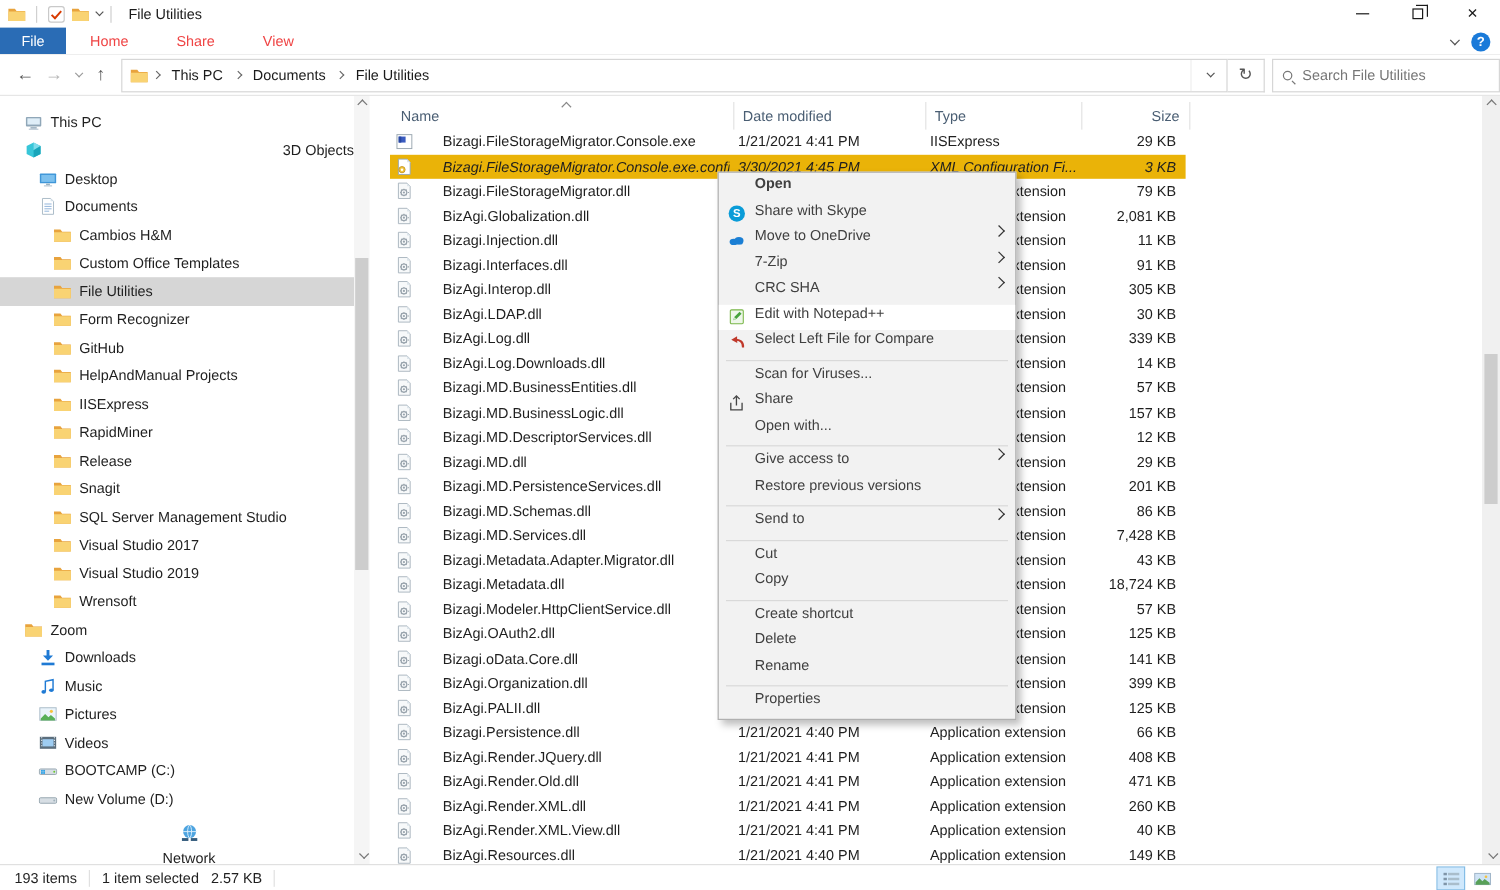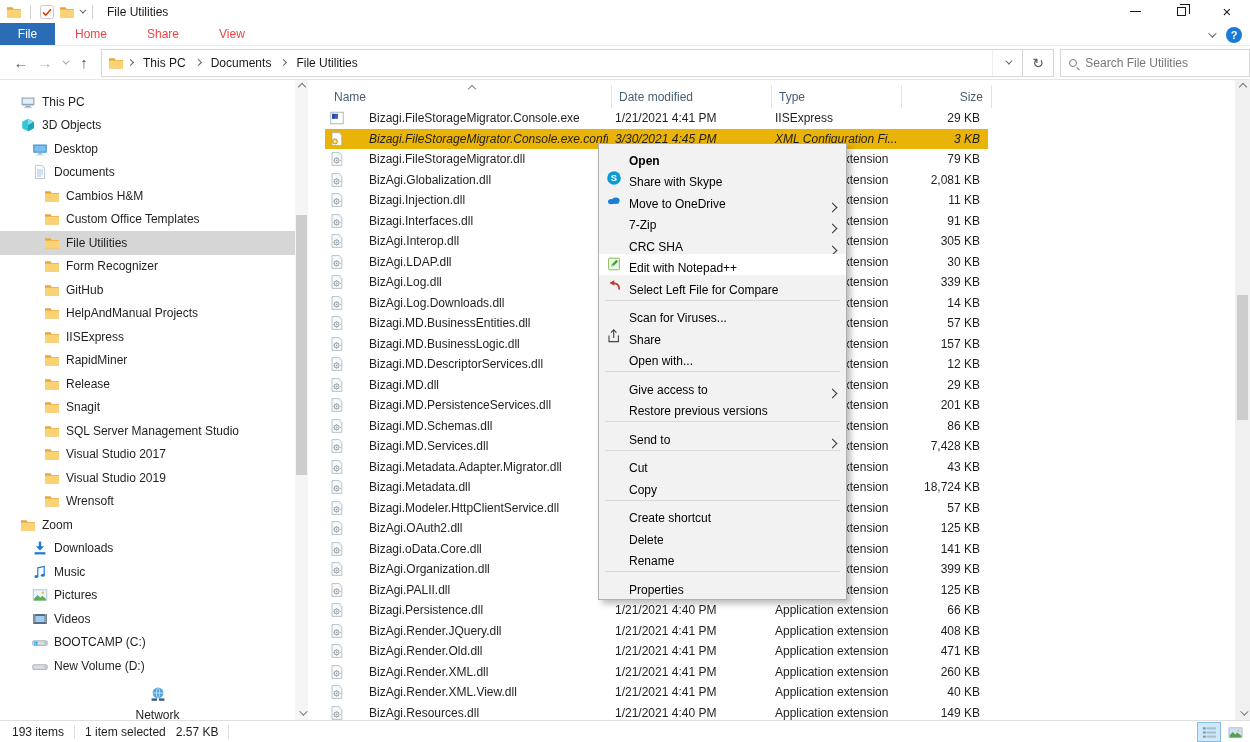--- a/index.html
+++ b/index.html
@@ -83,21 +83,21 @@
   .c-name { width:283px; display:flex; align-items:center; gap:24px; padding-left:4px; }
   .c-date { width:160px; padding-left:7px; }
   .c-type { width:130px; padding-left:7px; }
   .c-size { width:90px; text-align:right; padding-right:8px; }
 
   
   .list-scroll { position:absolute; left:1235px; top:0; width:15px; height:640px; background:#f0f0f0; }
 
   
   .menu { position:absolute; left:598px; top:143px; width:249px; background:#f2f2f2; border:1px solid #b0b0b0; box-shadow:4px 4px 6px rgba(0,0,0,.25); padding:2px 0; z-index:50; }
-  .mitem { height:21.5px; display:flex; align-items:flex-end; position:relative; padding-left:30px; color:#000000; }
+  .mitem { height:21.5px; display:flex; align-items:flex-start; position:relative; padding-left:30px; color:#404040; }
   .mitem.hl { background:#ffffff; }
   .mitem.bold { font-weight:bold; }
   .mitem .ic { position:absolute; left:7px; top:2.5px; }
   .mitem .sub { position:absolute; right:10px; }
   .msep { height:1px; background:#d9d9d9; margin:3px 6px; }
 
   
   .statusbar { position:absolute; left:0; top:720px; width:1250px; height:22px; border-top:1px solid #e0e0e0; display:flex; align-items:center; padding-left:12px; gap:10px; background:#fff; }
   .st-div { width:1px; height:14px; background:#e0e0e0; }
   .view-btns { position:absolute; right:4px; top:2px; display:flex; gap:4px; }
@@ -200,21 +200,21 @@
           <span class="ic">
             <svg viewBox="0 0 16 16">
               <rect x="1.6" y="3.4" width="12.8" height="8" rx="0.8" fill="#90a7b8"></rect>
               <rect x="2.8" y="4.6" width="10.4" height="5.2" fill="#dfeef8"></rect>
               <rect x="5.4" y="12" width="5.2" height="1.2" fill="#90a7b8"></rect>
               <rect x="4" y="13.2" width="8" height="1" fill="#b9c8d4"></rect>
             </svg>
           </span>
           <span>This PC</span>
         </div>
-        <div class="side-item" style="padding-left: 20px;">
+        <div class="side-item" style="padding-left: 20px; justify-content: space-between;">
           <span class="ic">
             <svg viewBox="0 0 16 16">
               <path d="M8 1.8l5.8 2.9v6.6L8 14.2 2.2 11.3V4.7z" fill="#37c6d8"></path>
               <path d="M8 1.8v6.4l5.8-3.5z" fill="#7fdceb"></path>
               <path d="M8 8.2v6l5.8-2.9V4.7z" fill="#18a5ba"></path>
             </svg>
           </span>
           <span>3D Objects</span>
         </div>
         <div class="side-item" style="padding-left: 32px;">

